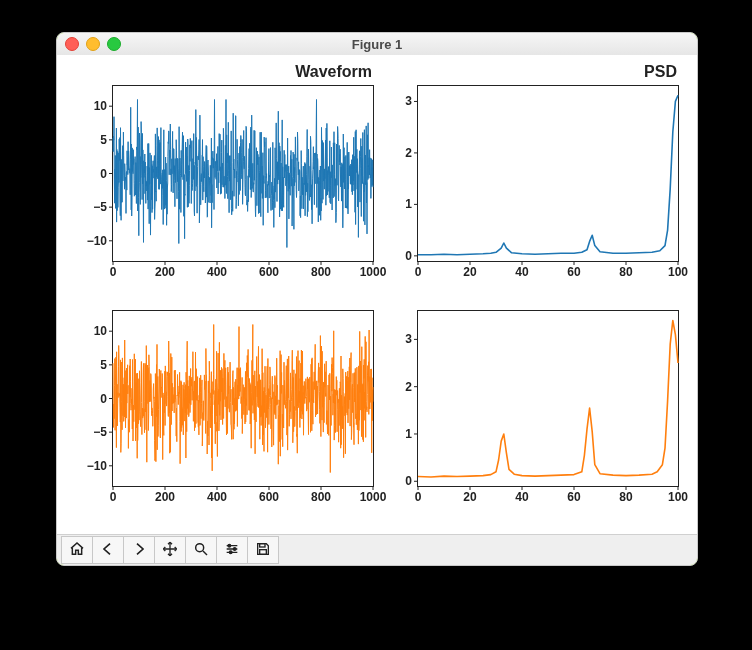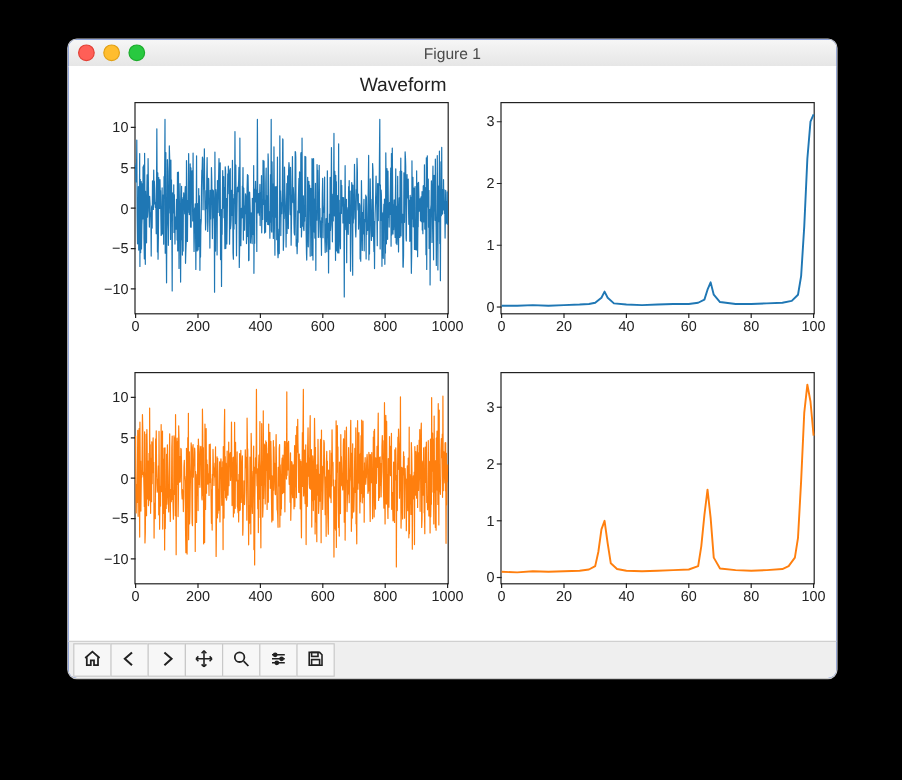--- a/index.html
+++ b/index.html
@@ -7,25 +7,26 @@
     width: 752px; height: 650px;
     background: #000;
     font-family: -apple-system, BlinkMacSystemFont, "Helvetica Neue", Arial, sans-serif;
     font-size: 12px;
     color: #222;
   }
   .window {
     position: absolute;
     left: 56px; top: 32px;
     width: 640px; height: 532px;
-    background: #1d4ed8;
+    background: #bef264;
     border-radius: 8px;
     box-shadow: 0 4px 20px rgba(0,0,0,0.5);
     overflow: hidden;
     border: 1px solid #c9c9c9;
+    font-weight: bold;
   }
   .titlebar {
     height: 22px;
     background: linear-gradient(#f6f6f6, #e6e6e6);
     border-bottom: 1px solid #cfcfcf;
     display: flex;
     align-items: center;
     position: relative;
   }
   .traffic {
@@ -126,20 +127,21 @@
           <div class="xtick" style="position: absolute; left: 208px; top: 179px;">800</div>
           <div class="xtick" style="position: absolute; left: 260px; top: 179px;">1000</div>
           <div class="ytick" style="position: absolute; right: 266px; left: -36px; width: 30px; top: 154.808px; transform: translateY(-50%);">−10</div>
           <div class="ytick" style="position: absolute; right: 266px; left: -36px; width: 30px; top: 121.154px; transform: translateY(-50%);">−5</div>
           <div class="ytick" style="position: absolute; right: 266px; left: -36px; width: 30px; top: 87.5px; transform: translateY(-50%);">0</div>
           <div class="ytick" style="position: absolute; right: 266px; left: -36px; width: 30px; top: 53.8462px; transform: translateY(-50%);">5</div>
           <div class="ytick" style="position: absolute; right: 266px; left: -36px; width: 30px; top: 20.1923px; transform: translateY(-50%);">10</div>
         </div>
       </div>
       <div class="subplot" style="left: 360px; top: 30px; width: 260px;">
+        <div class="title" style="position: absolute; left: 0px; right: 0px; top: -22px;">PSD</div>
         <div class="plot-box" style="width: 260px; height: 175px;">
           <svg width="260" height="175" overflow="visible">
             <line x1="0" x2="0" y1="175" y2="179" stroke="#222222" stroke-width="1"></line>
             <line x1="52" x2="52" y1="175" y2="179" stroke="#222222" stroke-width="1"></line>
             <line x1="104" x2="104" y1="175" y2="179" stroke="#222222" stroke-width="1"></line>
             <line x1="156" x2="156" y1="175" y2="179" stroke="#222222" stroke-width="1"></line>
             <line x1="208" x2="208" y1="175" y2="179" stroke="#222222" stroke-width="1"></line>
             <line x1="260" x2="260" y1="175" y2="179" stroke="#222222" stroke-width="1"></line>
             <line x1="-4" x2="0" y1="169.85294117647058" y2="169.85294117647058" stroke="#222222" stroke-width="1"></line>
             <line x1="-4" x2="0" y1="118.38235294117646" y2="118.38235294117646" stroke="#222222" stroke-width="1"></line>

